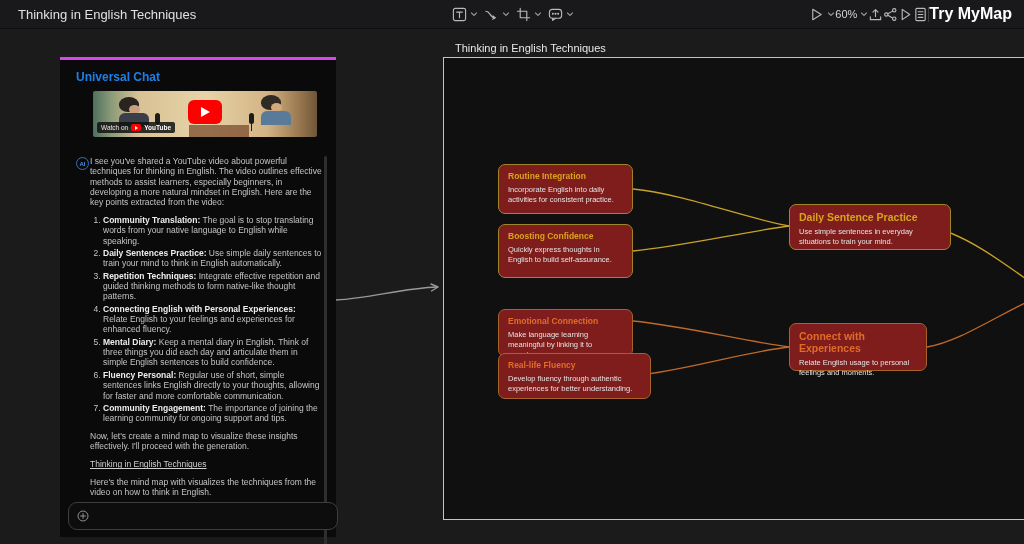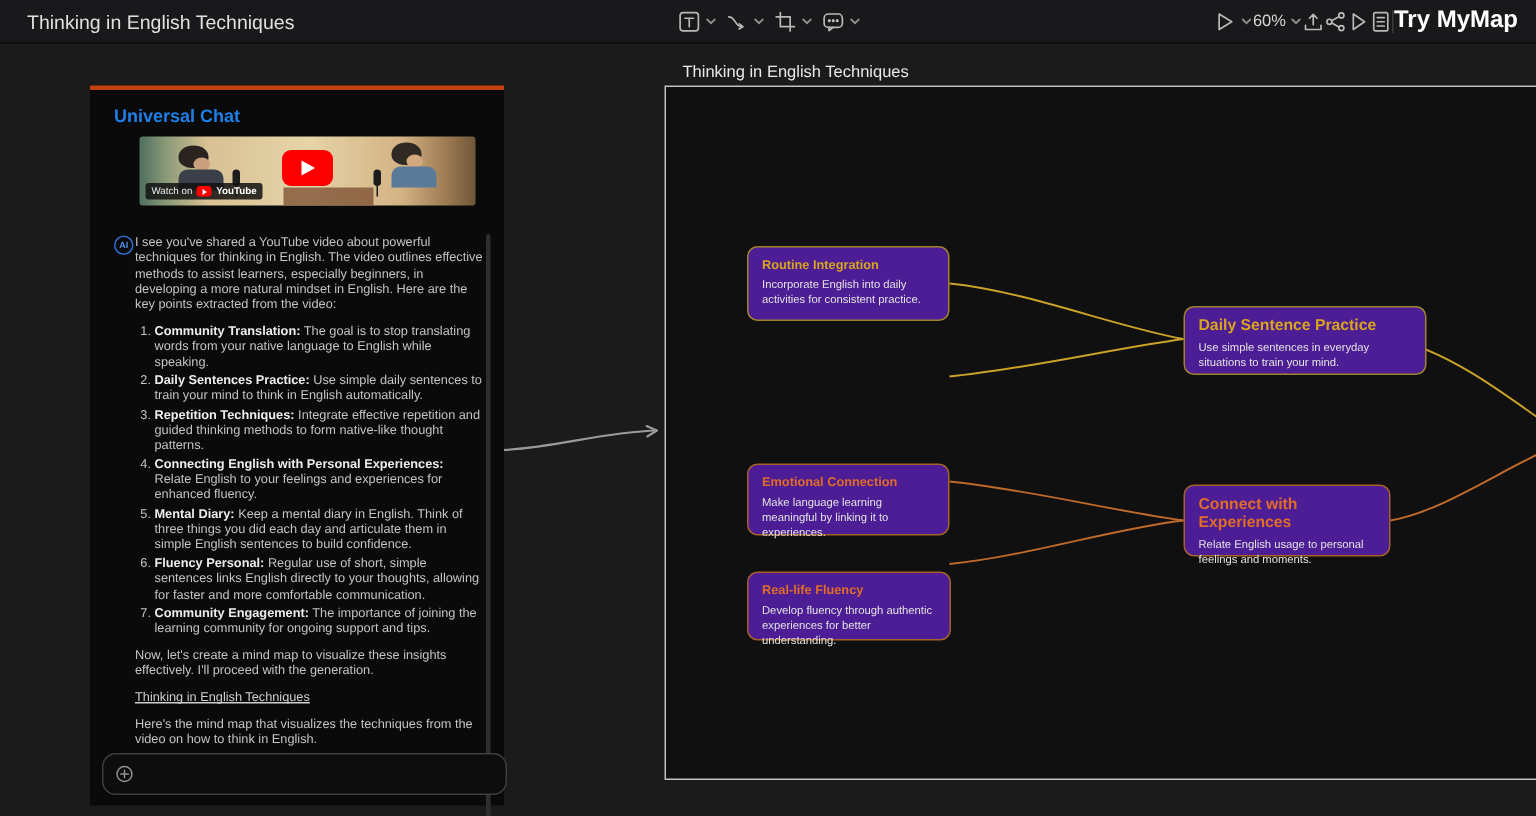--- a/index.html
+++ b/index.html
@@ -15,21 +15,21 @@
   .tool{display:flex;align-items:center;gap:3px;cursor:pointer;}
   .tool svg{display:block;}
   .zoom-label{font-size:11px;color:#d5d5d5;}
   .divider{width:1px;height:15px;background:#3c3c3c;}
   .try-mymap{font-size:16px;font-weight:bold;color:#ffffff;cursor:pointer;}
   .ic{stroke:#b9b9b9;fill:none;stroke-width:1.2;stroke-linecap:round;stroke-linejoin:round;}
   .chev{stroke:#8f8f8f;fill:none;stroke-width:1.2;stroke-linecap:round;}
 
   
   .chat{position:absolute;left:60px;top:57px;width:276px;height:480px;background:#0a0a0a;
-        border-top:3px solid #c2410c;box-sizing:border-box;}
+        border-top:3px solid #d946ef;box-sizing:border-box;}
   .chat-title{position:absolute;left:16px;top:10px;font-size:12px;font-weight:bold;color:#1f7fe8;}
   .video{position:absolute;left:33px;top:31px;width:224px;height:46px;border-radius:2px;overflow:hidden;
          background:linear-gradient(90deg,#4f6f5e 0%,#8a9a78 8%,#d8c194 20%,#e6d4a8 50%,#d3b384 78%,#9a7850 92%,#6e5638 100%);}
   .vt-shelf{position:absolute;left:96px;bottom:0;width:60px;height:12px;background:#7a4b2e;opacity:.75;}
   .person{position:absolute;}
   .p-hair{width:20px;height:15px;border-radius:50% 50% 45% 45%;background:#2a2320;}
   .p-face{width:11px;height:9px;border-radius:50%;background:#caa07e;margin:-7px auto 0;}
   .p-body{width:30px;height:14px;border-radius:6px 6px 0 0;margin:-1px auto 0;}
   .mic{position:absolute;width:5px;height:11px;border-radius:2.5px;background:#1c1c1c;}
   .mic:after{content:"";position:absolute;left:2px;top:10px;width:1px;height:8px;background:#1c1c1c;}
@@ -58,21 +58,21 @@
   .chat-input{position:absolute;left:8px;bottom:7px;width:252px;height:26px;border:1px solid #3e3e3e;
               border-radius:9px;background:#0d0d0d;display:flex;align-items:center;padding:0 8px;gap:6px;}
   .chat-input input{flex:1;background:transparent;border:none;outline:none;color:#ddd;font-size:9px;
                     font-family:"Liberation Sans",sans-serif;}
 
   
   .frame-label{position:absolute;left:455px;top:42px;font-size:11px;color:#e8e8e8;}
   .canvas{position:absolute;left:443px;top:57px;width:600px;height:463px;border:1px solid #c4c4c4;
           background:#101010;box-sizing:border-box;}
   .edges{position:absolute;left:0;top:0;}
-  .node{position:absolute;border-radius:7px;padding:6px 9px;box-sizing:border-box;background:#4c1d95;cursor:pointer;}
+  .node{position:absolute;border-radius:7px;padding:6px 9px;box-sizing:border-box;background:#7f1d1d;cursor:pointer;}
   .node.gold{border:1px solid #a08429;}
   .node.orange{border:1px solid #a5622b;}
   .node-title{font-size:8.5px;font-weight:bold;margin-bottom:4px;}
   .gold .node-title{color:#d9a41d;}
   .orange .node-title{color:#e06c28;}
   .node.big .node-title{font-size:10.5px;}
   .node-desc{font-size:7.5px;color:#e2e2e2;line-height:1.35;}
   .chat-to-canvas{position:absolute;left:330px;top:275px;}
 </style>
 </head>
@@ -201,21 +201,21 @@
         <li><b>Community Translation:</b> <span>The goal is to stop translating words from your native language to English while speaking.</span></li>
         <li><b>Daily Sentences Practice:</b> <span>Use simple daily sentences to train your mind to think in English automatically.</span></li>
         <li><b>Repetition Techniques:</b> <span>Integrate effective repetition and guided thinking methods to form native-like thought patterns.</span></li>
         <li><b>Connecting English with Personal Experiences:</b> <span>Relate English to your feelings and experiences for enhanced fluency.</span></li>
         <li><b>Mental Diary:</b> <span>Keep a mental diary in English. Think of three things you did each day and articulate them in simple English sentences to build confidence.</span></li>
         <li><b>Fluency Personal:</b> <span>Regular use of short, simple sentences links English directly to your thoughts, allowing for faster and more comfortable communication.</span></li>
         <li><b>Community Engagement:</b> <span>The importance of joining the learning community for ongoing support and tips.</span></li>
       </ol>
       <p>Now, let's create a mind map to visualize these insights effectively. I'll proceed with the generation.</p>
       <a class="map-link">Thinking in English Techniques</a>
-      <p>Here's the mind map that visualizes the techniques from the video on how to think in English.</p>
+      <p>Here's the mind map with visualizes the techniques from the video on how to think in English.</p>
       
       
     </div>
   </div>
 
   <div class="chat-scrollbar"></div>
 
   <div class="chat-input">
     <svg width="12" height="12" viewBox="0 0 12 12">
       <circle cx="6" cy="6" r="5" fill="none" stroke="#909090" stroke-width="1"></circle>
@@ -239,25 +239,29 @@
     <path d="M189 263 C 240 268, 300 283, 345 289" stroke="#c06a2a" stroke-width="1.3" fill="none"></path>
     <path d="M189 318 C 240 313, 300 294, 345 289" stroke="#c06a2a" stroke-width="1.3" fill="none"></path>
     <path d="M483 168 C 518 174, 556 202, 600 234" stroke="#c9a227" stroke-width="1.3" fill="none"></path>
     <path d="M483 289 C 518 283, 556 255, 600 236" stroke="#c06a2a" stroke-width="1.3" fill="none"></path>
   </svg>
 
   <div class="node gold" style="left:54px;top:106px;width:135px;height:50px;">
     <div class="node-title">Routine Integration</div>
     <div class="node-desc">Incorporate English into daily activities for consistent practice.</div>
   </div>
+  <div class="node gold" style="left:54px;top:166px;width:135px;height:54px;">
+    <div class="node-title">Boosting Confidence</div>
+    <div class="node-desc">Quickly express thoughts in English to build self-assurance.</div>
+  </div>
   <div class="node orange" style="left:54px;top:251px;width:135px;height:48px;">
     <div class="node-title">Emotional Connection</div>
     <div class="node-desc">Make language learning meaningful by linking it to experiences.</div>
   </div>
-  <div class="node orange" style="left:54px;top:295px;width:136px;height:46px;margin-top:28px;">
+  <div class="node orange" style="left:54px;top:295px;width:153px;height:46px;">
     <div class="node-title">Real-life Fluency</div>
     <div class="node-desc">Develop fluency through authentic experiences for better understanding.</div>
   </div>
   <div class="node gold big" style="left:345px;top:146px;width:162px;height:46px;">
     <div class="node-title">Daily Sentence Practice</div>
     <div class="node-desc">Use simple sentences in everyday situations to train your mind.</div>
   </div>
   <div class="node orange big" style="left:345px;top:265px;width:138px;height:48px;">
     <div class="node-title">Connect with Experiences</div>
     <div class="node-desc">Relate English usage to personal feelings and moments.</div>

